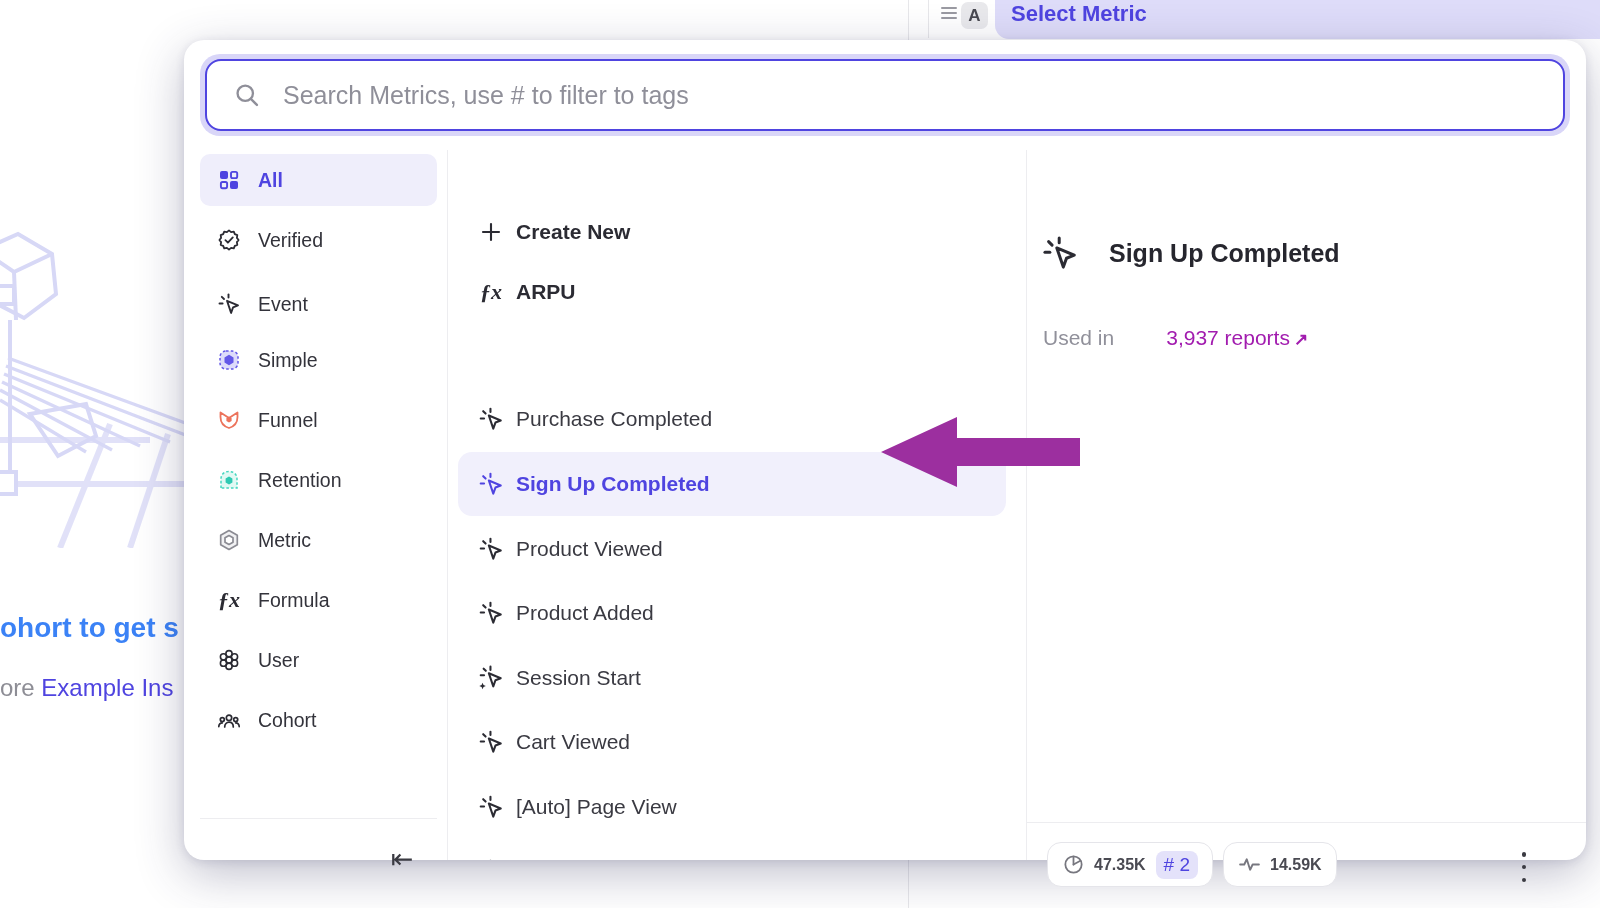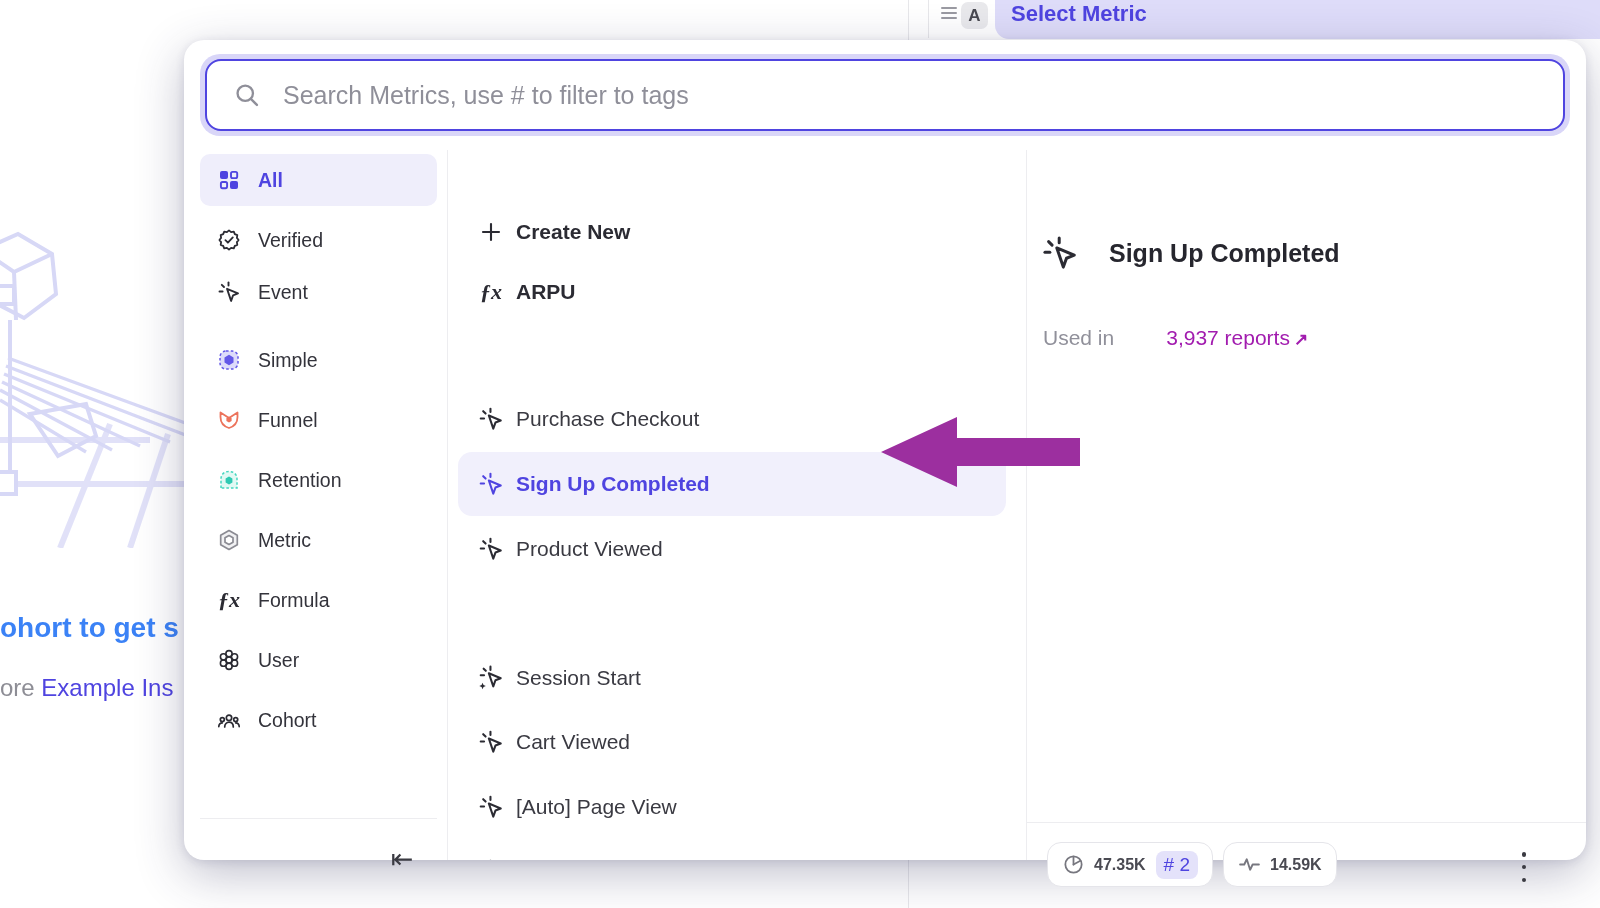--- a/index.html
+++ b/index.html
@@ -167,21 +167,21 @@
           <svg width="24" height="24" viewBox="0 0 24 24">
             <rect x="3" y="3" width="8" height="8" rx="2" fill="#4f44e0"></rect>
             <rect x="14" y="3.9" width="6.2" height="6.2" rx="1.6" fill="none" stroke="#4f44e0" stroke-width="1.9"></rect>
             <rect x="3.9" y="14" width="6.2" height="6.2" rx="1.6" fill="none" stroke="#4f44e0" stroke-width="1.9"></rect>
             <rect x="13" y="13" width="8" height="8" rx="2" fill="#4f44e0"></rect>
           </svg>
           </span>
         <span class="si-label">All</span>
       </div>
 
-      <div class="side-item" style="top:116px">
+      <div class="side-item" style="top:128px">
         <span class="si-icon">
           <svg width="24" height="24" viewBox="0 0 24 24" fill="none" stroke="#2b2b33" stroke-width="1.9" stroke-linecap="round" stroke-linejoin="round">
             <line x1="2.5" y1="11.5" x2="5.6" y2="11.5"></line>
               <line x1="4.8" y1="4.8" x2="7" y2="7"></line>
               <line x1="11.5" y1="2.5" x2="11.5" y2="5.6"></line>
             <polygon points="10,8.8 21,13.4 16.1,15.3 14.1,20.9"></polygon>
           </svg>
           </span>
         <span class="si-label">Event</span>
       </div>
@@ -289,21 +289,21 @@
 
       <div class="list-row" style="top:243px">
         <span class="li-icon">
           <svg width="26" height="26" viewBox="0 0 24 24" fill="none" stroke="#2b2b33" stroke-width="1.9" stroke-linecap="round" stroke-linejoin="round">
               <line x1="2.5" y1="11.5" x2="5.6" y2="11.5"></line>
               <line x1="4.8" y1="4.8" x2="7" y2="7"></line>
               <line x1="11.5" y1="2.5" x2="11.5" y2="5.6"></line>
               <polygon points="10,8.8 21,13.4 16.1,15.3 14.1,20.9"></polygon>
             </svg>
           </span>
-        <span class="li-label">Purchase Checkout</span>
+        <span class="li-label">Purchase Completed</span>
       </div>
 
       <div class="list-row selected" style="top:302px">
         <span class="li-icon">
           <svg width="26" height="26" viewBox="0 0 24 24" fill="none" stroke="#4f44e0" stroke-width="1.9" stroke-linecap="round" stroke-linejoin="round">
               <line x1="2.5" y1="11.5" x2="5.6" y2="11.5"></line>
               <line x1="4.8" y1="4.8" x2="7" y2="7"></line>
               <line x1="11.5" y1="2.5" x2="11.5" y2="5.6"></line>
               <polygon points="10,8.8 21,13.4 16.1,15.3 14.1,20.9"></polygon>
             </svg>
@@ -316,20 +316,31 @@
           <svg width="26" height="26" viewBox="0 0 24 24" fill="none" stroke="#2b2b33" stroke-width="1.9" stroke-linecap="round" stroke-linejoin="round">
               <line x1="2.5" y1="11.5" x2="5.6" y2="11.5"></line>
               <line x1="4.8" y1="4.8" x2="7" y2="7"></line>
               <line x1="11.5" y1="2.5" x2="11.5" y2="5.6"></line>
               <polygon points="10,8.8 21,13.4 16.1,15.3 14.1,20.9"></polygon>
             </svg>
           </span>
         <span class="li-label">Product Viewed</span>
       </div>
 
+      <div class="list-row" style="top:437px">
+        <span class="li-icon">
+          <svg width="26" height="26" viewBox="0 0 24 24" fill="none" stroke="#2b2b33" stroke-width="1.9" stroke-linecap="round" stroke-linejoin="round">
+              <line x1="2.5" y1="11.5" x2="5.6" y2="11.5"></line>
+              <line x1="4.8" y1="4.8" x2="7" y2="7"></line>
+              <line x1="11.5" y1="2.5" x2="11.5" y2="5.6"></line>
+              <polygon points="10,8.8 21,13.4 16.1,15.3 14.1,20.9"></polygon>
+            </svg>
+          </span>
+        <span class="li-label">Product Added</span>
+      </div>
 
       <div class="list-row" style="top:502px">
         <span class="li-icon">
           <svg width="26" height="26" viewBox="0 0 24 24" fill="none" stroke="#2b2b33" stroke-width="1.9" stroke-linecap="round" stroke-linejoin="round">
               <line x1="2.5" y1="9.5" x2="5.6" y2="9.5"></line>
               <line x1="5.2" y1="3.4" x2="7.2" y2="5.4"></line>
               <line x1="11.5" y1="1.5" x2="11.5" y2="4.6"></line>
               <polygon points="10,7.6 21,12.2 16.1,14.1 14.1,19.7"></polygon>
               <polygon points="4.2,16.4 5.1,18.5 7.2,19.4 5.1,20.3 4.2,22.4 3.3,20.3 1.2,19.4 3.3,18.5" fill="#2b2b33" stroke="none"></polygon>
             </svg>

